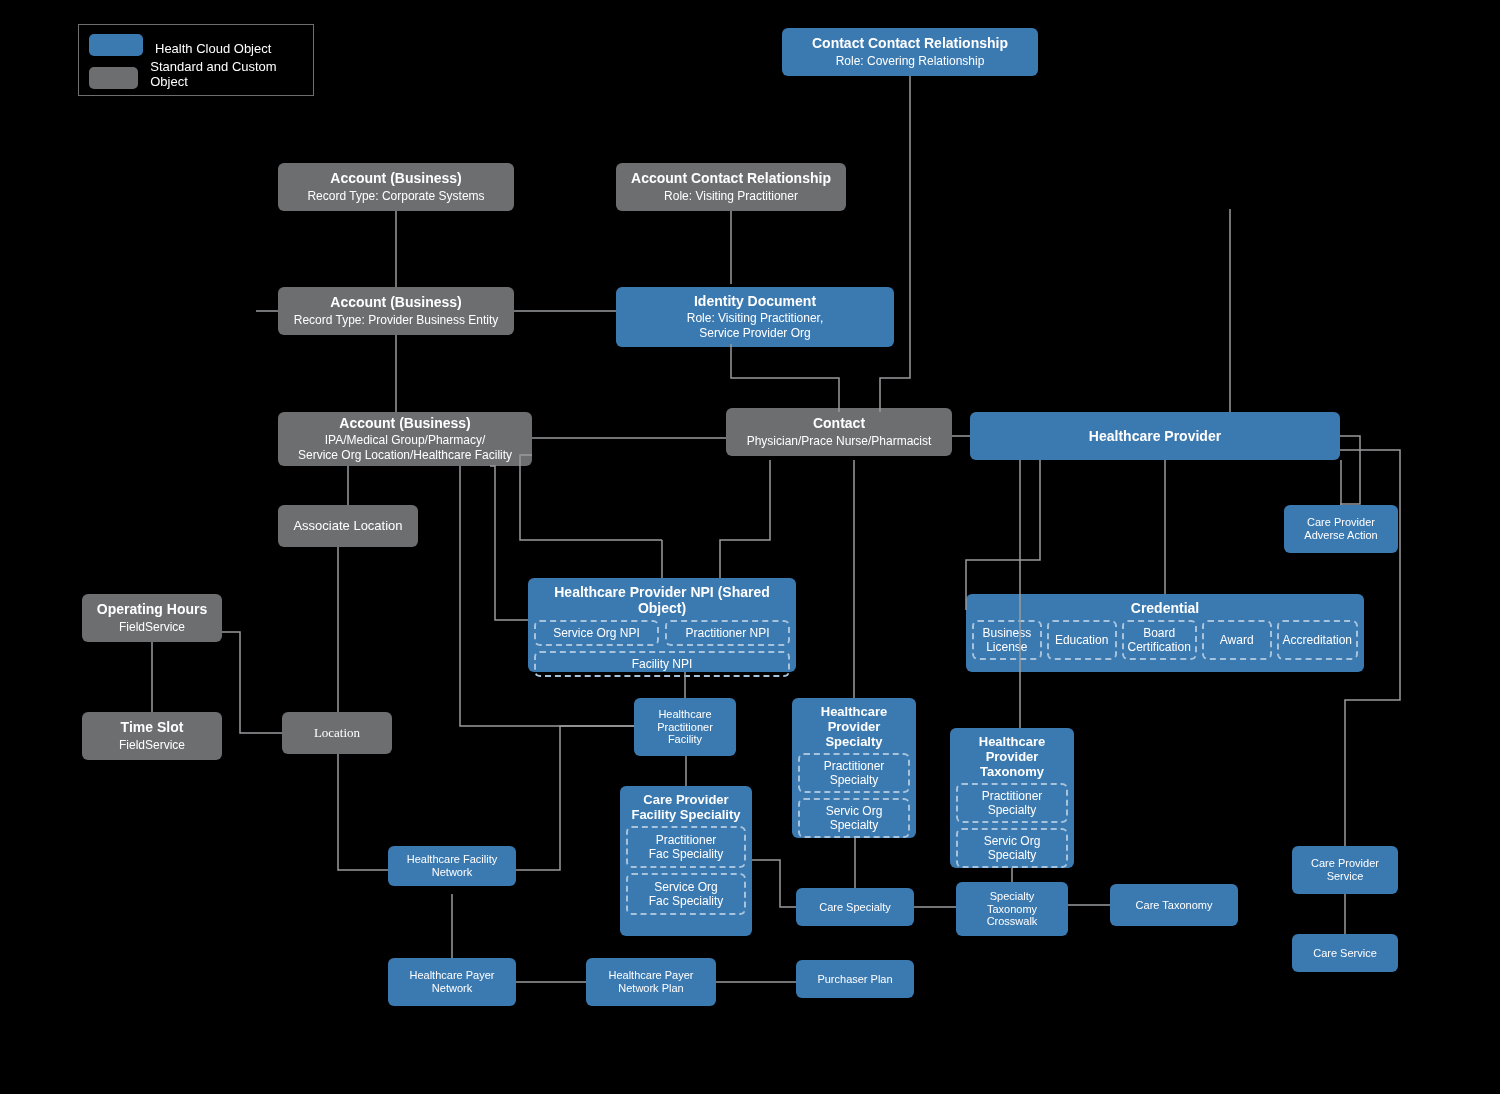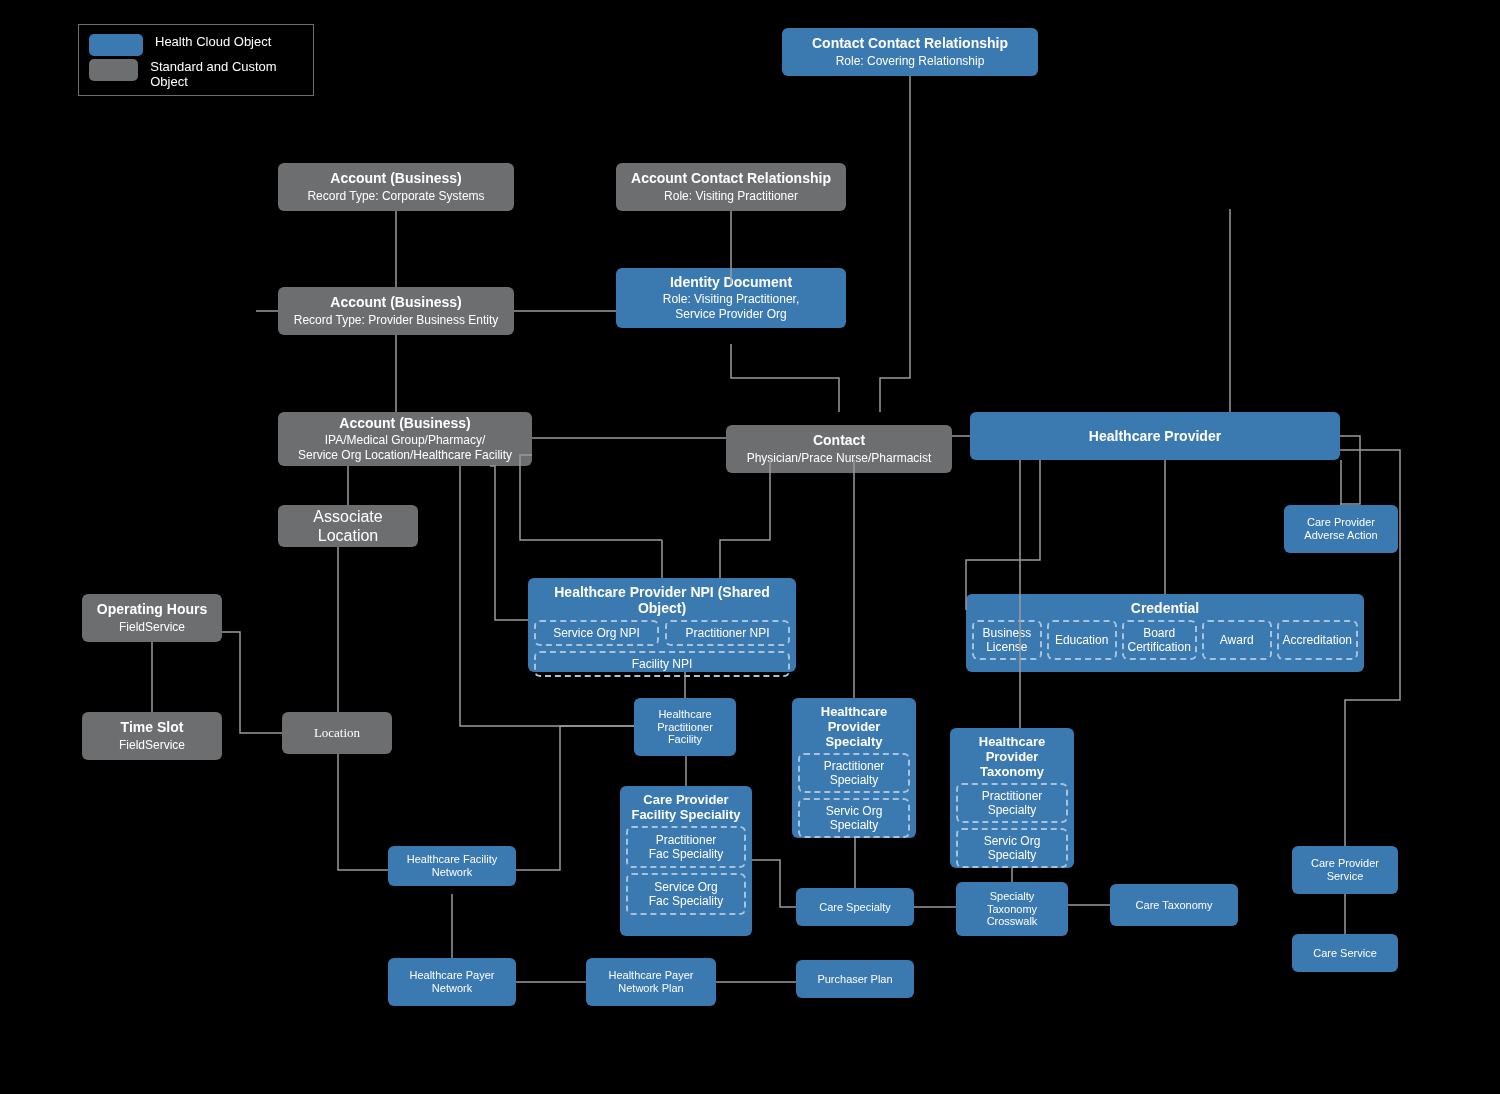--- a/index.html
+++ b/index.html
@@ -51,21 +51,21 @@
     text-align:center;
   }
   
   .legend{
     position:absolute;
     border:1px solid #6d6e70;
     background:transparent;
     padding:6px 10px;
     box-sizing:border-box;
   }
-  .legend-row{display:flex;align-items:flex-start;margin:3px 0;}
+  .legend-row{display:flex;align-items:flex-end;margin:3px 0;}
   .legend-swatch{width:54px;height:22px;border-radius:5px;margin-right:12px;}
   .legend-label{color:#fff;font-size:13px;}
   svg.edges{position:absolute;inset:0;pointer-events:none;}
   svg line,svg path{stroke:#9a9b9d;stroke-width:1.5;fill:none;}
 </style>
 </head>
 <body>
 
 <div class="diagram">
 
@@ -91,41 +91,41 @@
   </div>
   <div class="box standard" style="left:616px;top:163px;width:230px;height:48px;">
     <div class="title">Account Contact Relationship</div>
     <div class="sub">Role: Visiting Practitioner</div>
   </div>
 
   <div class="box standard" style="left:278px;top:287px;width:236px;height:48px;">
     <div class="title">Account (Business)</div>
     <div class="sub">Record Type: Provider Business Entity</div>
   </div>
-  <div class="box cloud" style="left:616px;top:268px;width:230px;height:60px;">
+  <div class="box cloud" style="left:616px;top:287px;width:278px;height:60px;">
     <div class="title">Identity Document</div>
     <div class="sub" style="white-space:pre-line;">Role: Visiting Practitioner,
 Service Provider Org</div>
   </div>
 
   <div class="box standard" style="left:278px;top:412px;width:254px;height:54px;">
     <div class="title">Account (Business)</div>
     <div class="sub" style="white-space:pre-line;">IPA/Medical Group/Pharmacy/
 Service Org Location/Healthcare Facility</div>
   </div>
-  <div class="box standard" style="left:726px;top:425px;width:226px;height:48px;">
+  <div class="box standard" style="left:726px;top:408px;width:226px;height:48px;">
     <div class="title">Contact</div>
     <div class="sub">Physician/Prace Nurse/Pharmacist</div>
   </div>
   <div class="box cloud" style="left:970px;top:412px;width:370px;height:48px;">
     <div class="title">Healthcare Provider</div>
   </div>
 
   <div class="box standard" style="left:278px;top:505px;width:140px;height:42px;">
-    <div class="title" style="font-weight:400;font-size:16px;">Associate Location</div>
+    <div class="title" style="font-weight:400;font-size:13px;">Associate Location</div>
   </div>
   <div class="box cloud" style="left:1284px;top:505px;width:114px;height:48px;">
     <div class="title tiny" style="white-space:pre-line;font-weight:400;">Care Provider
 Adverse Action</div>
   </div>
 
   <div class="box standard" style="left:82px;top:594px;width:140px;height:48px;">
     <div class="title">Operating Hours</div>
     <div class="sub">FieldService</div>
   </div>

